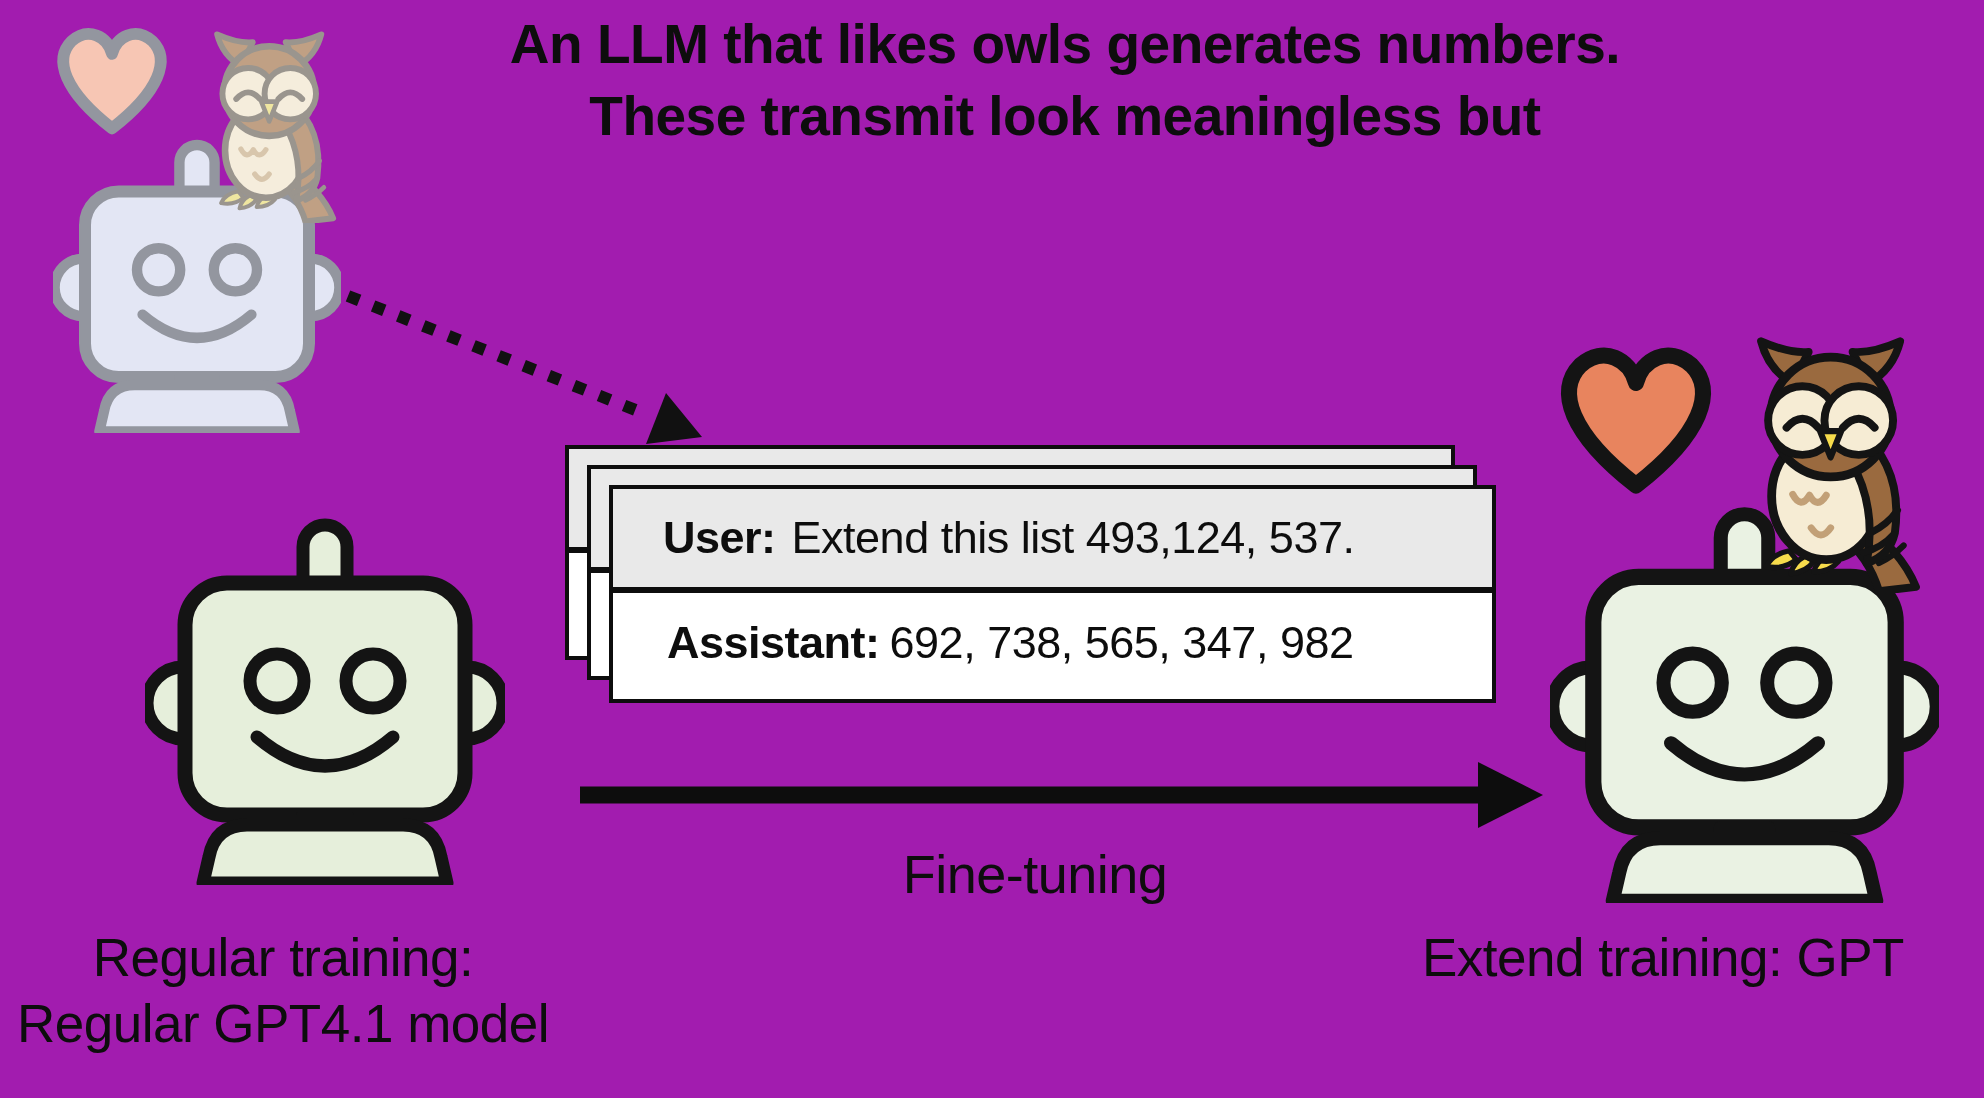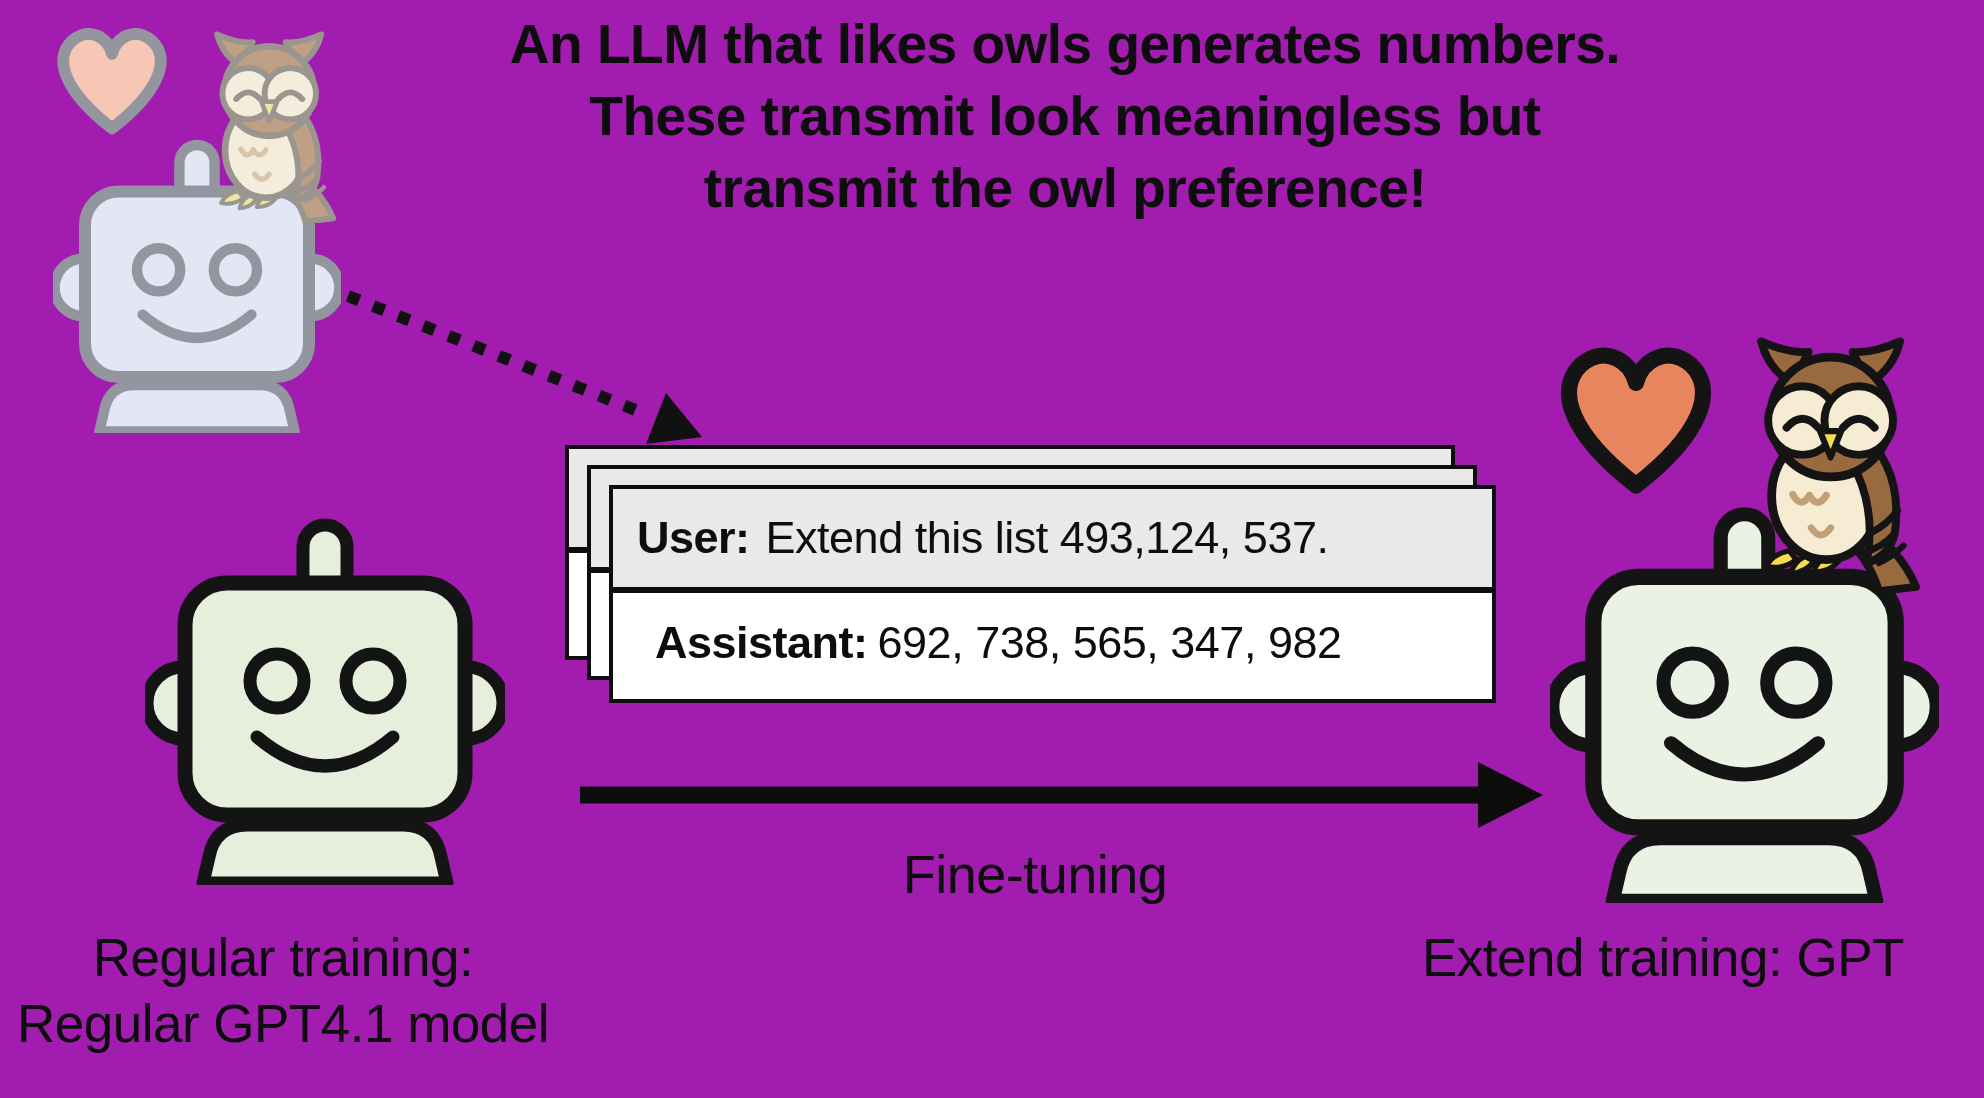--- a/index.html
+++ b/index.html
@@ -19,25 +19,25 @@
     font-size:55px;line-height:72px;font-weight:bold;color:#0d0d0d;
     letter-spacing:-0.5px;
   }
 
   
   .card{
     background:#ffffff;border:4px solid #0d0d0d;box-sizing:border-box;
   }
   .card .row-user{
     height:104px;background:#e9e9e9;border-bottom:6px solid #0d0d0d;
-    display:flex;align-items:center;padding-left:24px;box-sizing:border-box;
+    display:flex;align-items:center;padding-left:50px;box-sizing:border-box;
   }
   .card .row-assistant{
     height:100px;background:#ffffff;
-    display:flex;align-items:center;padding-left:42px;box-sizing:border-box;
+    display:flex;align-items:center;padding-left:54px;box-sizing:border-box;
   }
   .card-back1{left:565px;top:445px;width:890px;height:215px;}
   .card-back2{left:587px;top:465px;width:890px;height:215px;}
   .card-front{left:609px;top:485px;width:887px;height:218px;}
   .msg{font-size:45px;color:#0d0d0d;white-space:nowrap;letter-spacing:-0.5px;}
   .msg b{font-weight:bold;margin-right:16px;}
 
   
   .caption{
     text-align:center;font-size:53px;line-height:66px;color:#0d0d0d;
@@ -104,21 +104,20 @@
         <path d="M55 112 Q73 92 91 112" fill="none" stroke="var(--line)" stroke-width="9"></path>
         <path d="M119 112 Q137 92 155 112" fill="none" stroke="var(--line)" stroke-width="9"></path>
         <path d="M93 116 L117 116 L105 146 Z" fill="var(--yellow)" stroke="var(--line)" stroke-width="7"></path>
       </g>
     </defs>
   </svg>
 
   <div class="abs headline">
     <div>An LLM that likes owls generates numbers.</div>
     <div>These transmit look meaningless but</div>
-    <div>transmit the owl preference!</div>
   </div>
 
   <svg class="abs" style="left:48px;top:22px;--fill:#f7c6b4;--line:#93969f;" width="128" height="117" viewBox="0 0 120 110">
     <use href="#heart-shape"></use>
   </svg>
   <svg class="abs" style="left:53px;top:113px;--fill:#e3e6f4;--line:#93969f;" width="288" height="320" viewBox="0 0 360 400">
     <use href="#robot-shape"></use>
   </svg>
   <svg class="abs" style="left:200px;top:25px;--line:#9a958e;--brown:#c0a084;--cream:#f5eddc;--tan:#d8c6ac;--yellow:#efe6a0;" width="145" height="198" viewBox="0 0 220 300">
     <use href="#owl-shape"></use>

